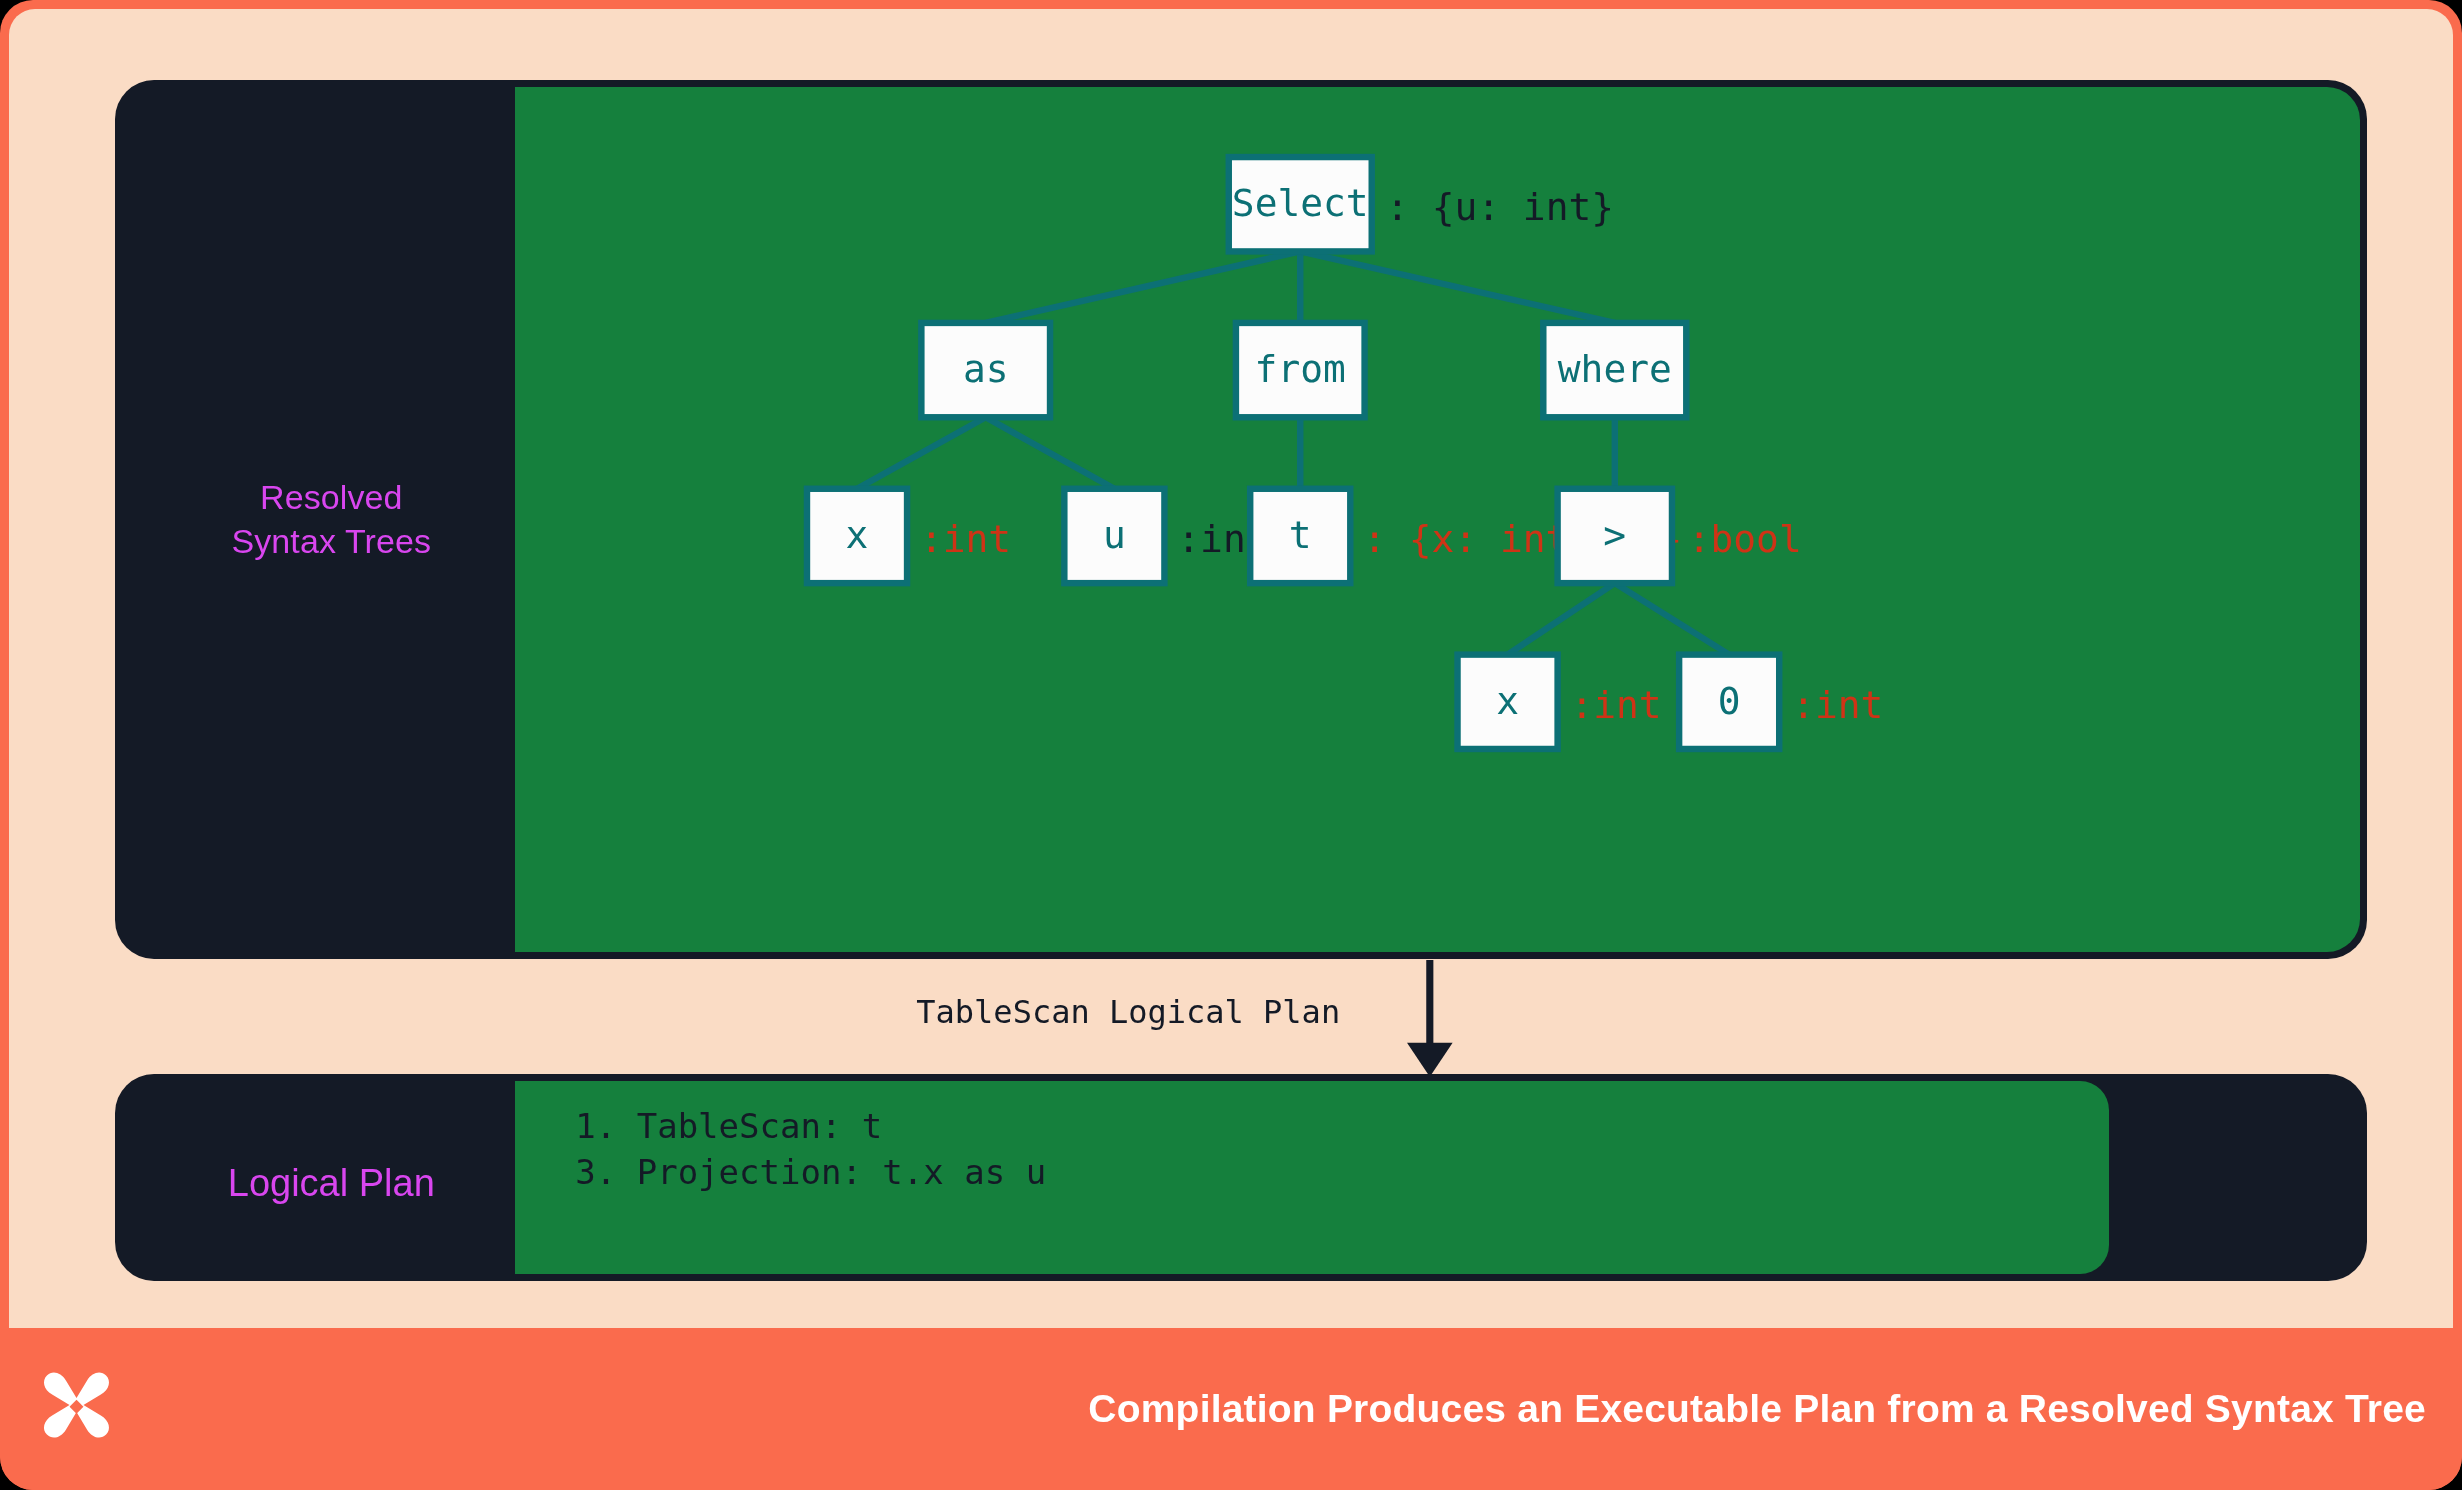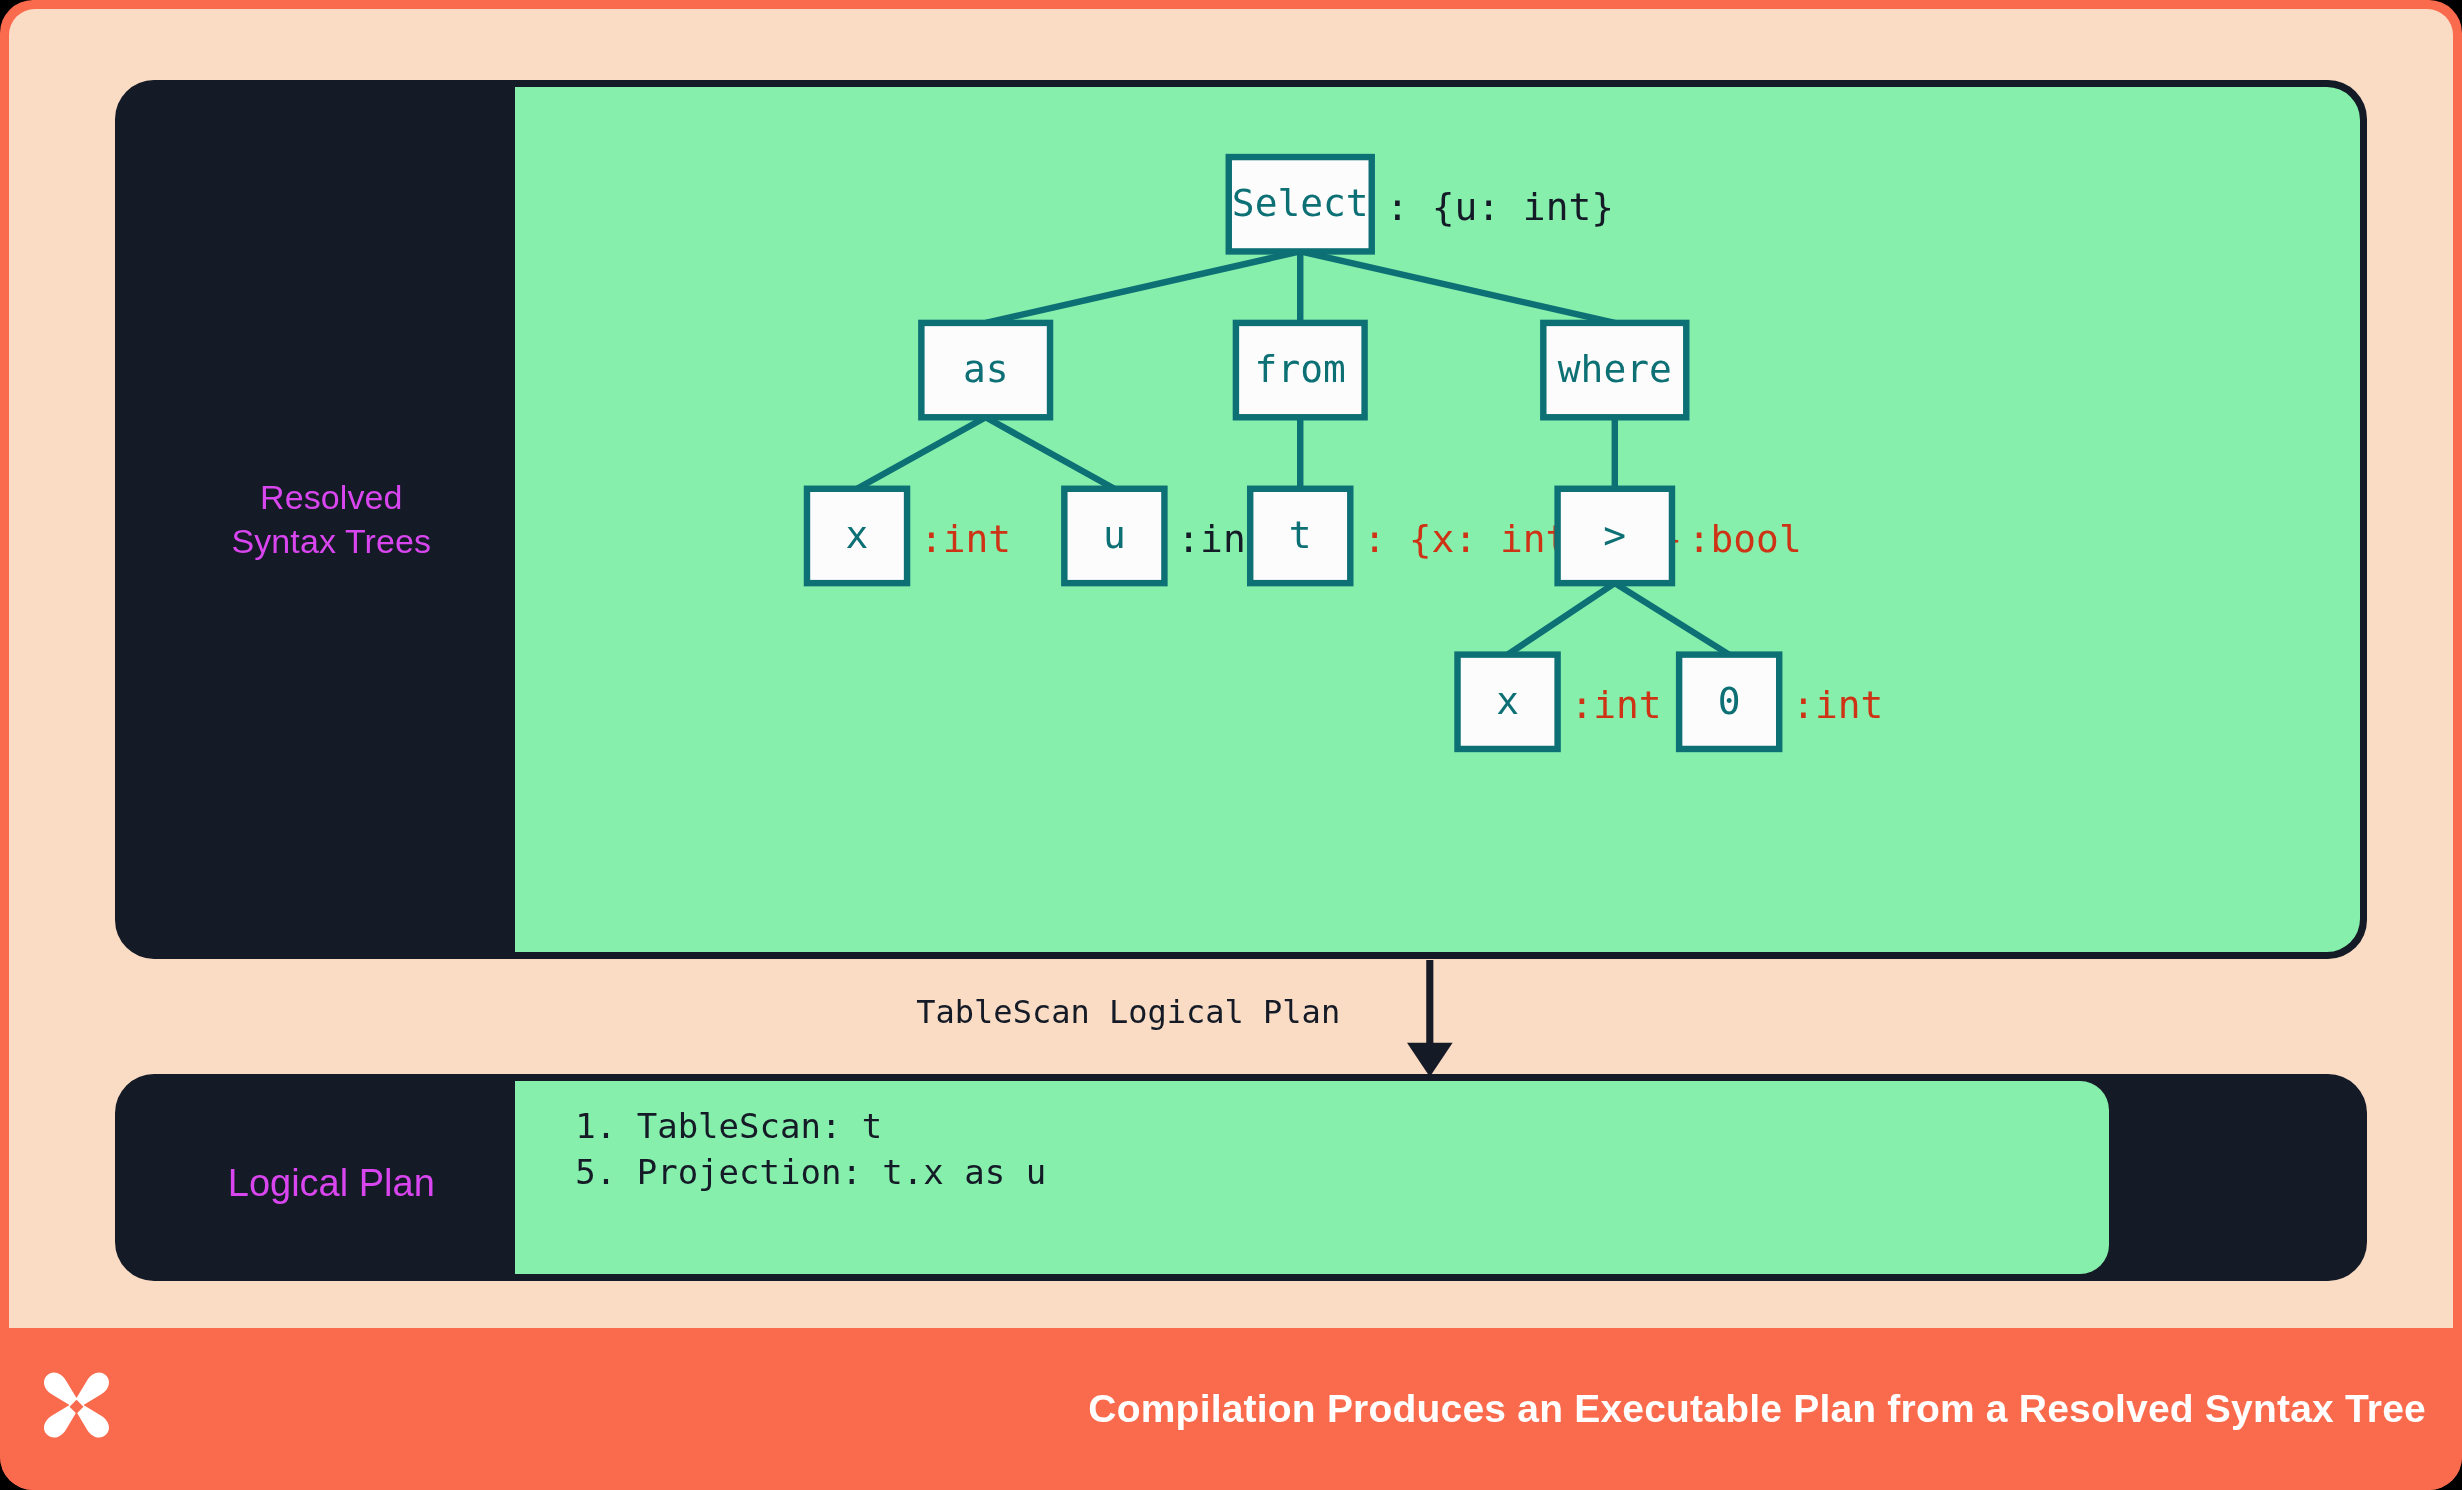--- a/index.html
+++ b/index.html
@@ -51,21 +51,21 @@
     justify-content: center;
     color: #d946ef;
     font-weight: normal;
     text-align: center;
     line-height: 1.28;
     white-space: pre-line;
     padding-left: 16px;
   }
   .panel-body {
     position: absolute;
-    background: #86efac;
+    background: #15803d;
     overflow: hidden;
   }
 
   
   #panel-rst { left: 106px; top: 71px; width: 2252px; height: 879px; }
   #panel-rst .panel-label { font-size: 34px; letter-spacing: 0.1px; }
   #rst-body {
     left: 400px; top: 7.1px; width: 1845px; height: 865px;
     border-radius: 0 33px 33px 0;
     border-top: 0; border-right: 0;
@@ -260,21 +260,21 @@
         <polygon points="1808,116 1872,116 1840,164" fill="#141A26"></polygon>
       </svg>
     </div>
 
     <div class="panel" id="panel-lp">
       <div class="panel-label">Logical Plan</div>
 
       <div class="panel-body" id="lp-body">
         <ul id="lp-list">
           <li>1. TableScan: t</li>
-          <li>5. Projection: t.x as u</li>
+          <li>3. Projection: t.x as u</li>
         </ul>
       </div>
     </div>
 
   </div>
 
   <div id="footer">
     <svg id="footer-logo" viewBox="0 0 100 100">
       <path d="M16 12 C22 6 32 8 38 18 L50 38 L62 18 C68 8 78 6 84 12
                C90 18 88 28 78 34 L58 46 L78 58 C88 64 90 74 84 80

